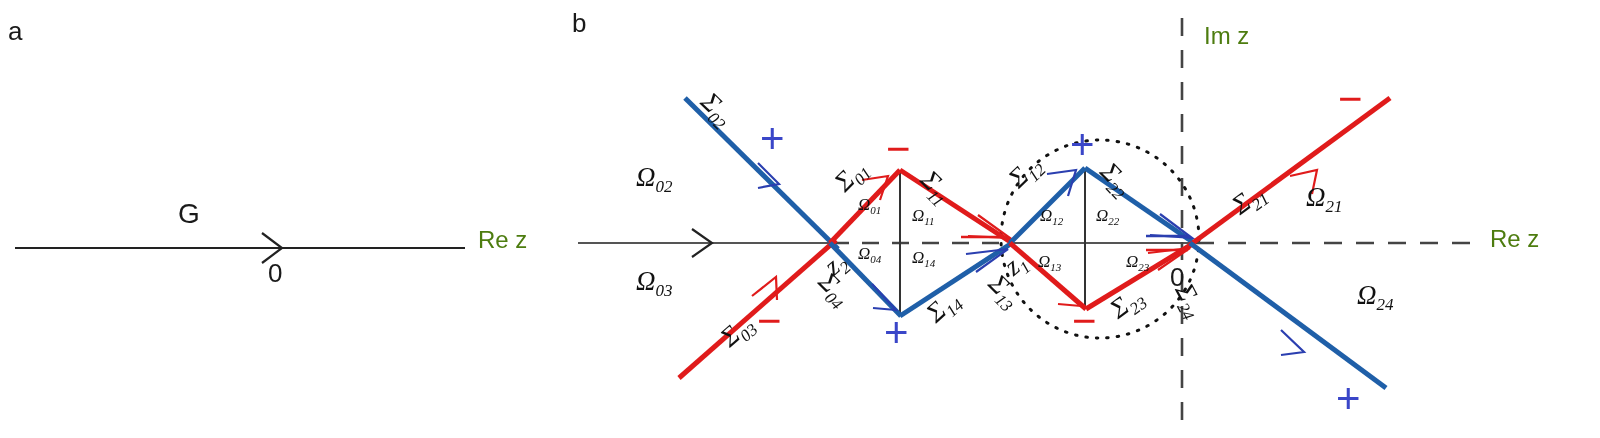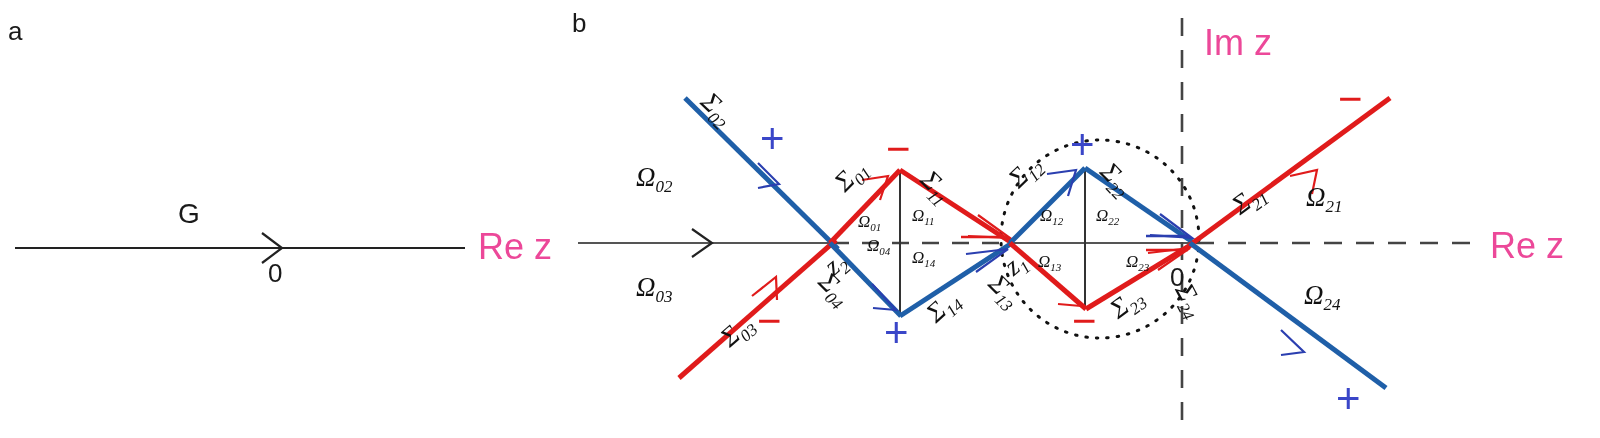--- a/index.html
+++ b/index.html
@@ -1,21 +1,21 @@
 <!DOCTYPE html>
 <html><head>
 <meta charset="utf-8">
 <style>
   html,body{margin:0;padding:0;background:#ffffff;}
   body{width:1600px;height:438px;font-family:"Liberation Sans",sans-serif;overflow:hidden;}
   #stage{position:relative;width:1600px;height:438px;background:#fff;}
   svg{position:absolute;left:0;top:0;width:1600px;height:438px;}
   .panel-letter{position:absolute;font-family:"Liberation Sans",sans-serif;font-size:26px;color:#1a1a1a;}
   .lbl{position:absolute;color:#111;white-space:nowrap;}
-  .axis-lbl{font-family:"Liberation Sans",sans-serif;font-size:36px;color:#ec4899;}
+  .axis-lbl{font-family:"Liberation Sans",sans-serif;font-size:24px;color:#4d7c0f;}
   .sig{font-family:"Liberation Serif",serif;font-style:italic;font-size:27px;color:#111;}
   .sig .sub{font-size:17px;}
   .om{font-family:"Liberation Serif",serif;font-style:italic;font-size:27px;color:#111;}
   .om .sub{font-size:17px;}
   .omsm{font-family:"Liberation Serif",serif;font-style:italic;font-size:17px;color:#111;}
   .omsm .sub{font-size:11px;}
   .zlab{font-family:"Liberation Serif",serif;font-style:italic;font-size:27px;color:#111;}
   .zlab .sub{font-size:17px;}
   .num{font-family:"Liberation Sans",serif;font-size:26px;color:#1a1a1a;}
   .sign{font-family:"Liberation Sans",sans-serif;font-weight:400;line-height:1;}
@@ -170,34 +170,34 @@
   <div class="lbl sig" style="left:1226px;top:196px;transform:rotate(-36deg);transform-origin:left top;">
     <span>Σ</span><sub class="sub">21</sub>
   </div>
   <div class="lbl sig" style="left:1196px;top:278px;transform:rotate(62deg);transform-origin:left top;">
     <span>Σ</span><sub class="sub">24</sub>
   </div>
 
   <div class="lbl om" style="left:636px;top:162px;font-style:italic;">
     <span>Ω</span><sub class="sub">02</sub>
   </div>
-  <div class="lbl om" style="left:636px;top:272px;text-align:right;">
+  <div class="lbl om" style="left:636px;top:266px;text-align:right;">
     <span>Ω</span><sub class="sub">03</sub>
   </div>
   <div class="lbl om" style="left:1306px;top:182px;">
     <span>Ω</span><sub class="sub">21</sub>
   </div>
-  <div class="lbl om" style="left:1304px;top:280px;">
+  <div class="lbl om" style="left:1357px;top:280px;">
     <span>Ω</span><sub class="sub">24</sub>
   </div>
 
-  <div class="lbl omsm" style="left:858px;top:212px;">
+  <div class="lbl omsm" style="left:858px;top:195px;">
     <span>Ω</span><sub class="sub">01</sub>
   </div>
-  <div class="lbl omsm" style="left:858px;top:236px;margin-left:9px;">
+  <div class="lbl omsm" style="left:858px;top:244px;">
     <span>Ω</span><sub class="sub">04</sub>
   </div>
   <div class="lbl omsm" style="left:912px;top:206px;">
     <span>Ω</span><sub class="sub">11</sub>
   </div>
   <div class="lbl omsm" style="left:912px;top:248px;font-family:Liberation Serif, serif;">
     <span>Ω</span><sub class="sub">14</sub>
   </div>
   <div class="lbl omsm" style="left:1040px;top:206px;">
     <span>Ω</span><sub class="sub">12</sub>

